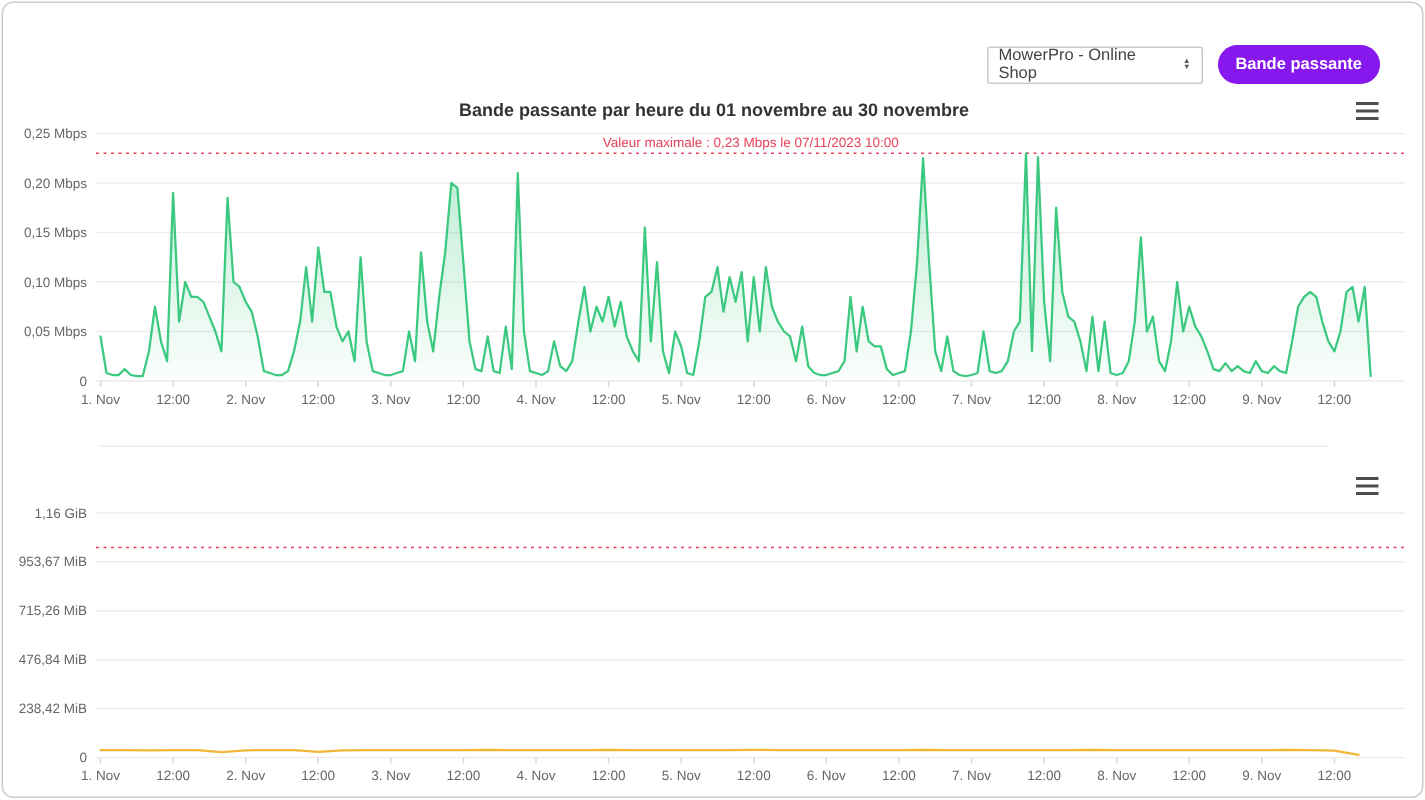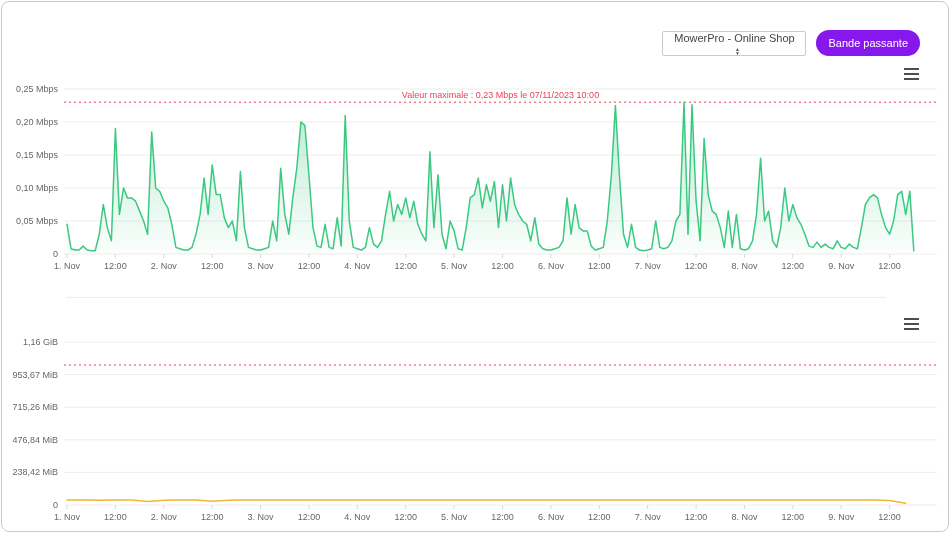--- a/index.html
+++ b/index.html
@@ -8,28 +8,28 @@
     position:relative; width:948px; height:531px; margin:1px;
     background:#fff; border:1px solid #cbcbcb; border-radius:8px; overflow:hidden;
   }
   
   .controls { position:absolute; top:28px; right:28px; display:flex; align-items:center; gap:10px; }
   .select {
     height:25px; background:#fff; border:1px solid #c9c9c9; border-radius:2px;
     display:flex; align-items:center; justify-content:space-between;
     font-size:11px; color:#444; padding:0 7px; cursor:pointer;
   }
-  .select.site { width:144px;flex-direction:column; }
+  .select.site { width:144px; }
   .select.month { width:94px; }
   .updown { display:flex; flex-direction:column; line-height:4px; font-size:5px; color:#555; margin-left:6px; }
   .toggle-group {
     display:flex; align-items:center; background:#ececec; border-radius:14px; height:26px;
   }
   .toggle-btn {
-    font-size:11px; font-weight:normal; color:#333; padding:0 12px; height:26px;
+    font-size:11px; font-weight:bold; color:#333; padding:0 12px; height:26px;
     display:flex; align-items:center; border-radius:14px; cursor:pointer; white-space:nowrap;
   }
   .toggle-btn.active { background:#8618ee; color:#fff; }
   
   .chart-section { position:absolute; left:0; width:948px; }
   .chart-section.first { top:58px; height:220px; }
   .chart-section.second { top:308px; height:223px; }
   .chart-title {
     text-align:center; font-size:12px; font-weight:bold; color:#333; padding-top:6px;
   }
@@ -53,20 +53,21 @@
           <span>▲</span>
           <span>▼</span>
         </span>
     </div>
     <div class="toggle-group">
       <div class="toggle-btn active">Bande passante</div>
     </div>
   </div>
 
   <div class="chart-section first">
+    <div class="chart-title">Bande passante par heure du 01 novembre au 30 novembre</div>
     <div class="menu-icon">
         <span></span>
         <span></span>
         <span></span>
       </div>
     <svg class="chart-svg" id="chart0" width="948" height="220">
         <line x1="62" x2="935" y1="194" y2="194" stroke="#ededed" stroke-width="1"></line>
         <text x="56" y="197" text-anchor="end" font-size="9" fill="#666666">0</text>
         <line x1="62" x2="935" y1="161" y2="161" stroke="#ededed" stroke-width="1"></line>
         <text x="56" y="164" text-anchor="end" font-size="9" fill="#666666">0,05 Mbps</text>

